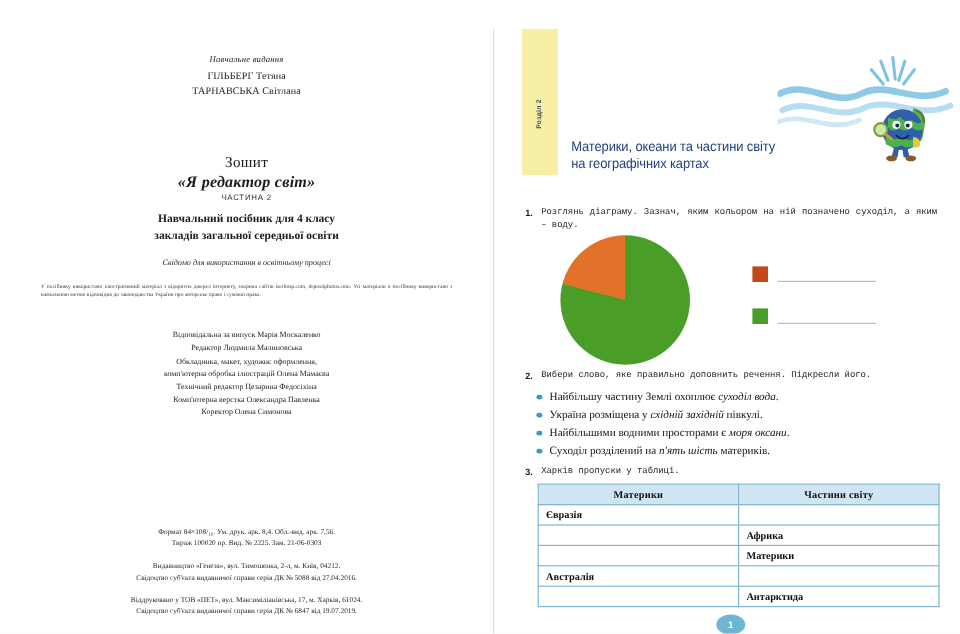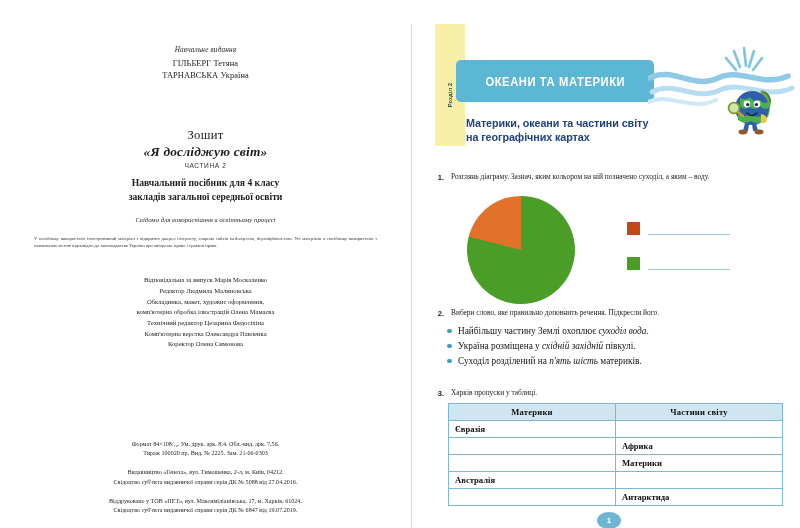--- a/index.html
+++ b/index.html
@@ -167,25 +167,25 @@
     position: absolute;
     left: 236px;
     top: 16px;
     width: 150px;
     height: 100px;
   }
 
   
   .subtitle {
     position: absolute;
-    left: 54px;
+    left: 64px;
     top: 92px;
     width: 300px;
     font-size: 11.6px;
-    font-weight: bold;
+    font-weight: normal;
     line-height: 1.22;
     color: #21427e;
     letter-spacing: -.1px;
   }
   .subtitle span { display: block; transform: scaleX(.93); transform-origin: left; }
 
   
   .task {
     position: absolute;
     left: 22px;
@@ -200,21 +200,21 @@
     font-family: "Liberation Sans", sans-serif;
     font-size: 7.6px;
     font-weight: bold;
     color: #1b1b1b;
     width: 10px;
     flex: none;
     text-align: right;
     padding-top: .5px;
   }
   .task-text {
-    font-family: Liberation Serif, serif;
+    font-family: Liberation Mono, monospace;
     font-size: 7.4px;
     line-height: 1.42;
     color: #1b1b1b;
     text-align: justify;
   }
 
   #task1 { top: 148px; }
   #task1 .task-text { max-width: 330px; }
 
   
@@ -334,26 +334,26 @@
 </head>
 <body>
 
 <div id="spread">
 
   <div id="left-page">
 
     <div class="lp-center">
       <div class="imprint-kicker">Навчальне видання</div>
       <div class="author-line">ГІЛЬБЕРГ Тетяна</div>
-      <div class="author-line">ТАРНАВСЬКА Україна</div>
+      <div class="author-line">ТАРНАВСЬКА Світлана</div>
     </div>
 
     <div class="lp-center book-block">
       <div class="book-zoshyt">Зошит</div>
-      <div class="book-title">«Я досліджую світ»</div>
+      <div class="book-title">«Я редактор світ»</div>
       <div class="book-part">ЧАСТИНА 2</div>
       <div class="book-sub">Навчальний посібник для 4 класу</div>
       <div class="book-sub" style="margin-top:0">закладів загальної середньої освіти</div>
       <div class="book-rec">Свідомо для використання в освітньому процесі</div>
     </div>
 
     <div class="fineprint">У посібнику використано ілюстративний матеріал з відкритих джерел інтернету, зокрема сайтів iserhosp.com, depositphotos.com. Усі матеріали в посібнику використано з навчальною метою відповідно до законодавства України про авторське право і суміжні права.</div>
 
     <div class="lp-center credits">
       <div>Відповідальна за випуск Марія Москаленко</div>
@@ -380,23 +380,20 @@
       </div>
     </div>
   </div>
 
   <div id="right-page">
 
     <div class="chapter-band">
       <div class="chapter-band-label">Розділ 2</div>
     </div>
 
-    <div class="banner">
-      <div class="banner-text">ОКЕАНИ ТА МАТЕРИКИ</div>
-    </div>
 
     <svg class="header-art" viewBox="0 0 150 100">
       <g>
         <path d="M96 8 L98 26 M86 11 L92 27 M106 11 L101 27 M78 18 L88 30 M114 18 L105 30" stroke="#7ec4e0" stroke-width="2.6" stroke-linecap="round" fill="none"></path>
       </g>
       <g>
         <path d="M2 38 C24 26, 46 50, 70 38 C92 27, 114 48, 140 36" stroke="#8ecae6" stroke-width="5.5" fill="none" stroke-linecap="round"></path>
         <path d="M4 52 C26 40, 48 62, 72 50 C94 40, 118 60, 144 48" stroke="#b7ddf0" stroke-width="5" fill="none" stroke-linecap="round"></path>
         <path d="M0 62 C22 52, 44 72, 68 60" stroke="#cfe8f6" stroke-width="4" fill="none" stroke-linecap="round"></path>
       </g>
@@ -451,20 +448,21 @@
     </div>
 
     <div class="task" id="task2">
       <div class="task-head">
         <div class="task-num">2.</div>
         <div class="task-text">Вибери слово, яке правильно доповнить речення. Підкресли його.</div>
       </div>
       <ul class="bullets" id="bullets">
           <li><span>Найбільшу частину Землі охоплює </span><i>суходіл вода</i><span>.</span></li>
           <li><span>Україна розміщена у </span><i>східній західній</i><span> півкулі.</span></li>
+          <li><span>Найбільшими водними просторами є </span><i>моря оксани</i><span>.</span></li>
           <li><span>Суходіл розділений на </span><i>п'ять шість</i><span> материків.</span></li>
         </ul>
     </div>
 
     <div class="task" id="task3">
       <div class="task-head">
         <div class="task-num">3.</div>
         <div class="task-text">Харків пропуски у таблиці.</div>
       </div>
     </div>

